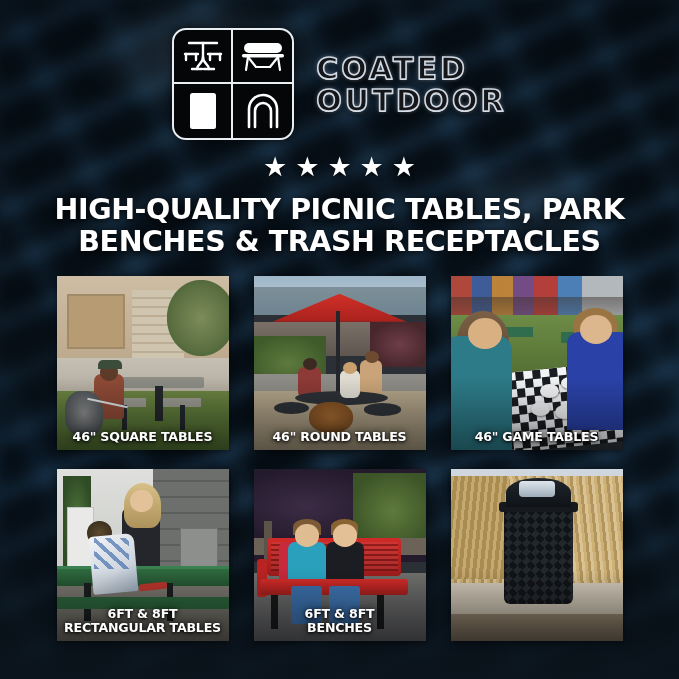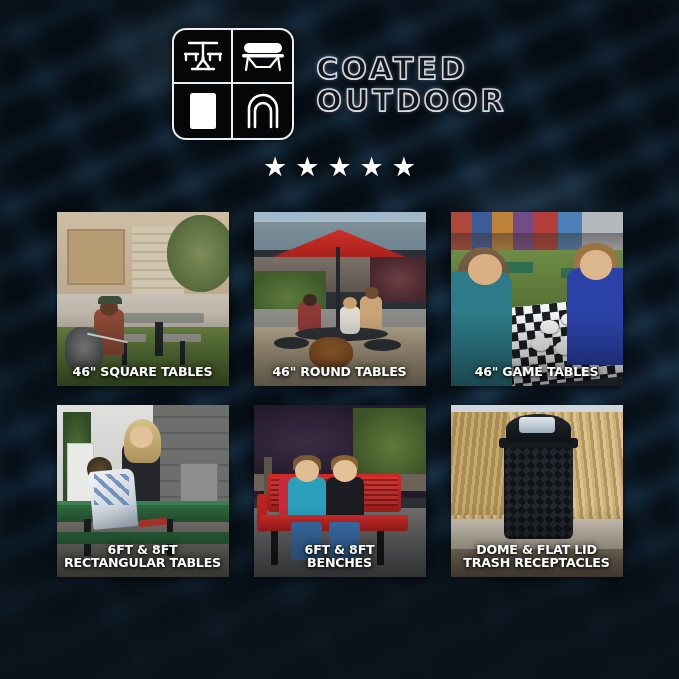--- a/index.html
+++ b/index.html
@@ -424,20 +424,22 @@
 
     <div class="stars">
       <span>★</span>
       <span>★</span>
       <span>★</span>
       <span>★</span>
       <span>★</span>
     </div>
 
     <div class="headline">
+      <span class="l1">HIGH-QUALITY PICNIC TABLES, PARK</span>
+      <span class="l2">BENCHES &amp; TRASH RECEPTACLES</span>
     </div>
 
     <div class="grid">
 
       <div class="card">
         <div class="photo">
           <div class="sky c1-bld obj"></div>
           <div class="obj c1-door"></div>
           <div class="obj c1-stone"></div>
           <div class="obj c1-tree"></div>
@@ -569,19 +571,17 @@
           <div class="sky c6-grass"></div>
           <div class="obj c6-grass2"></div>
           <div class="sky c6-path"></div>
           <div class="ground c6-dirt"></div>
           <div class="obj c6-can"></div>
           <div class="obj c6-rim"></div>
           <div class="obj c6-dome"></div>
           <div class="obj c6-domew"></div>
           <div class="photo-tint"></div>
         </div>
-        <div class="caption">DOME &amp; FLAT LID
-TRASH RECEPTACLES</div>
       </div>
 
     </div>
   </div>
 </div>
 
 </body></html>

